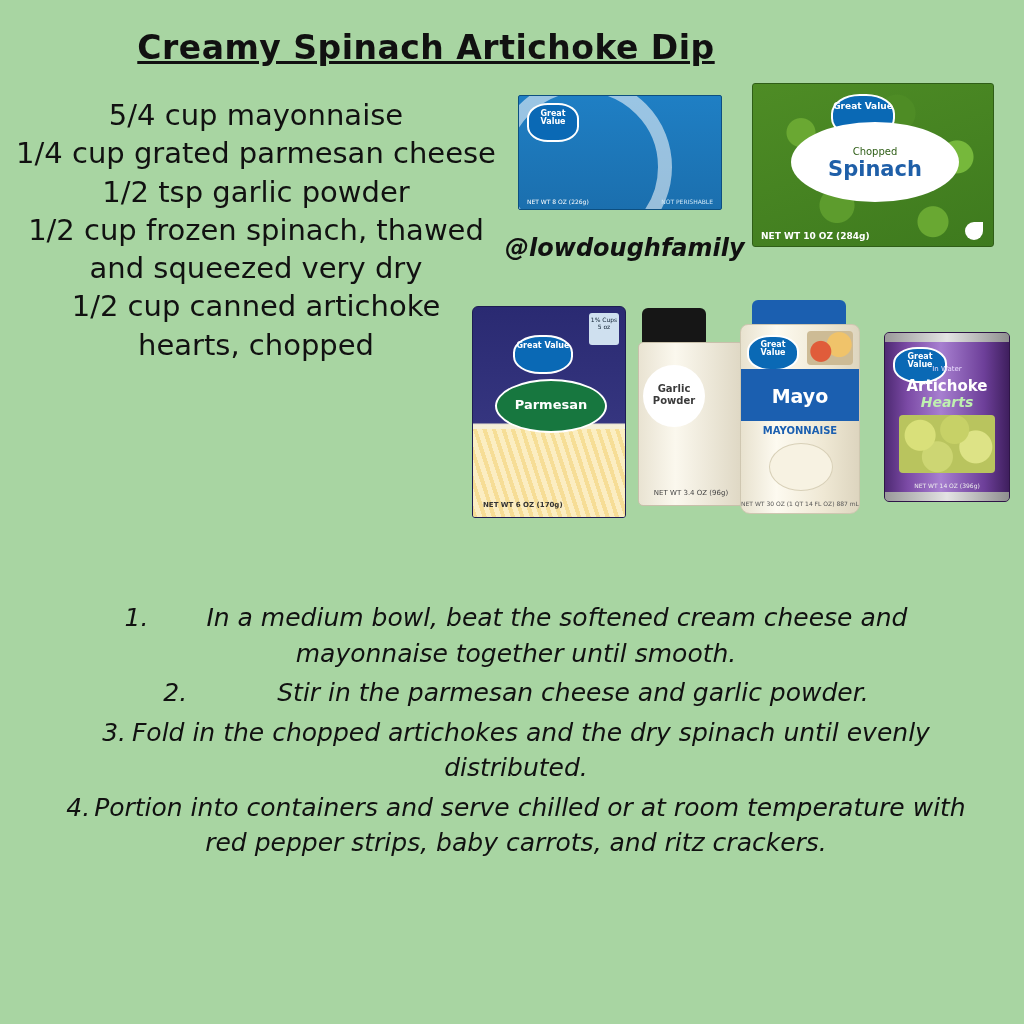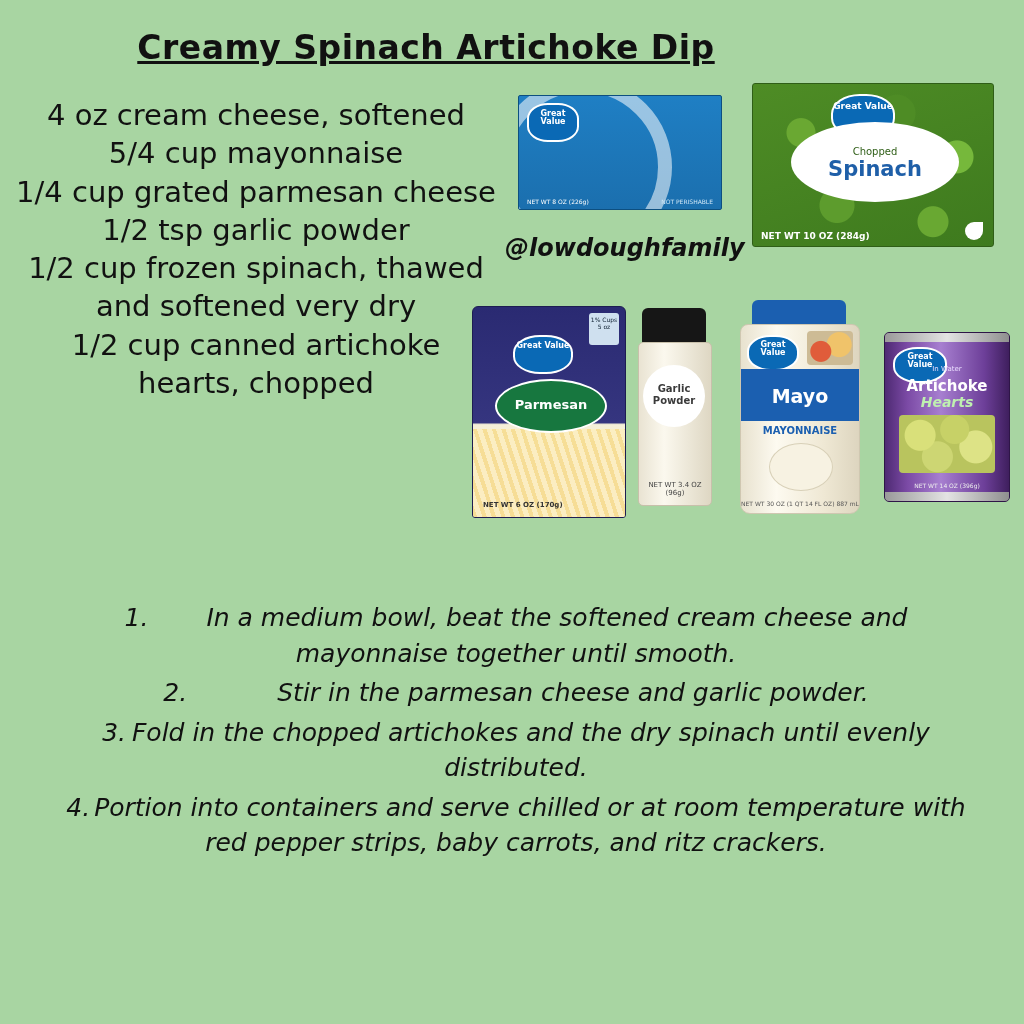--- a/index.html
+++ b/index.html
@@ -250,20 +250,21 @@
     border-radius: 6px 6px 3px 3px;
   }
   .garlic .body {
     position: absolute;
     left: 0; top: 34px;
     width: 72px; height: 162px;
     background: linear-gradient(90deg,#e9e3d2 0%, #fbf8ee 35%, #ded7c3 100%);
     border: 1px solid #c8c0ab;
     border-radius: 5px;
     overflow: hidden;
+    padding-left: 32px;
   }
   .garlic .label {
     position: absolute;
     left: 4px; top: 22px;
     width: 62px; height: 62px;
     background: #fff;
     border-radius: 50%;
   }
   .garlic .label .nm {
     text-align: center;
@@ -444,26 +445,25 @@
   .step-4 .num { margin-right: 4px; }
 </style>
 </head>
 <body>
 
 <div class="page">
 
   <div class="title">Creamy Spinach Artichoke Dip</div>
 
   <div class="ingredients">
-    <div class="line">4 oz cream cheese, softened</div>
     <div class="line">5/4 cup mayonnaise</div>
     <div class="line">1/4 cup grated parmesan cheese</div>
     <div class="line">1/2 tsp garlic powder</div>
     <div class="line">1/2 cup frozen spinach, thawed</div>
-    <div class="line">and softened very dry</div>
+    <div class="line">and squeezed very dry</div>
     <div class="line">1/2 cup canned artichoke</div>
     <div class="line">hearts, chopped</div>
   </div>
 
   <div class="handle">@lowdoughfamily</div>
 
   <div class="products">
 
     <div class="prod cream-cheese">
       <div class="swirl"></div>

